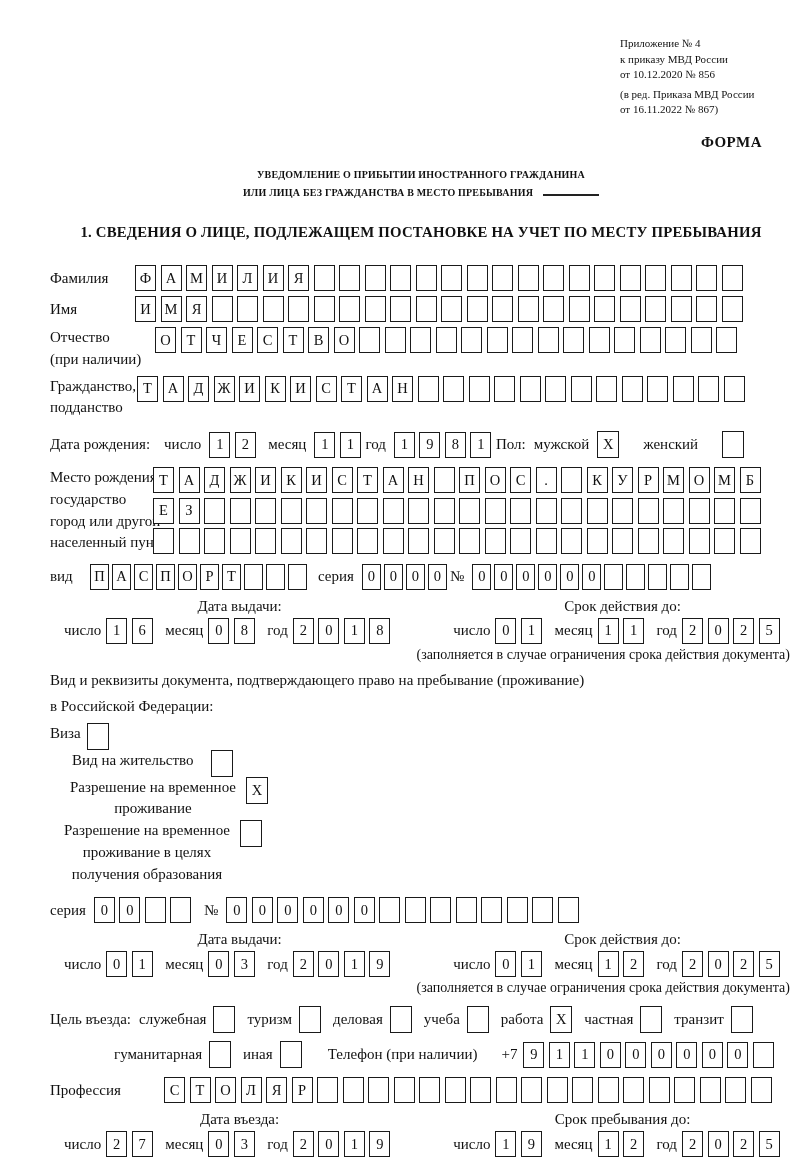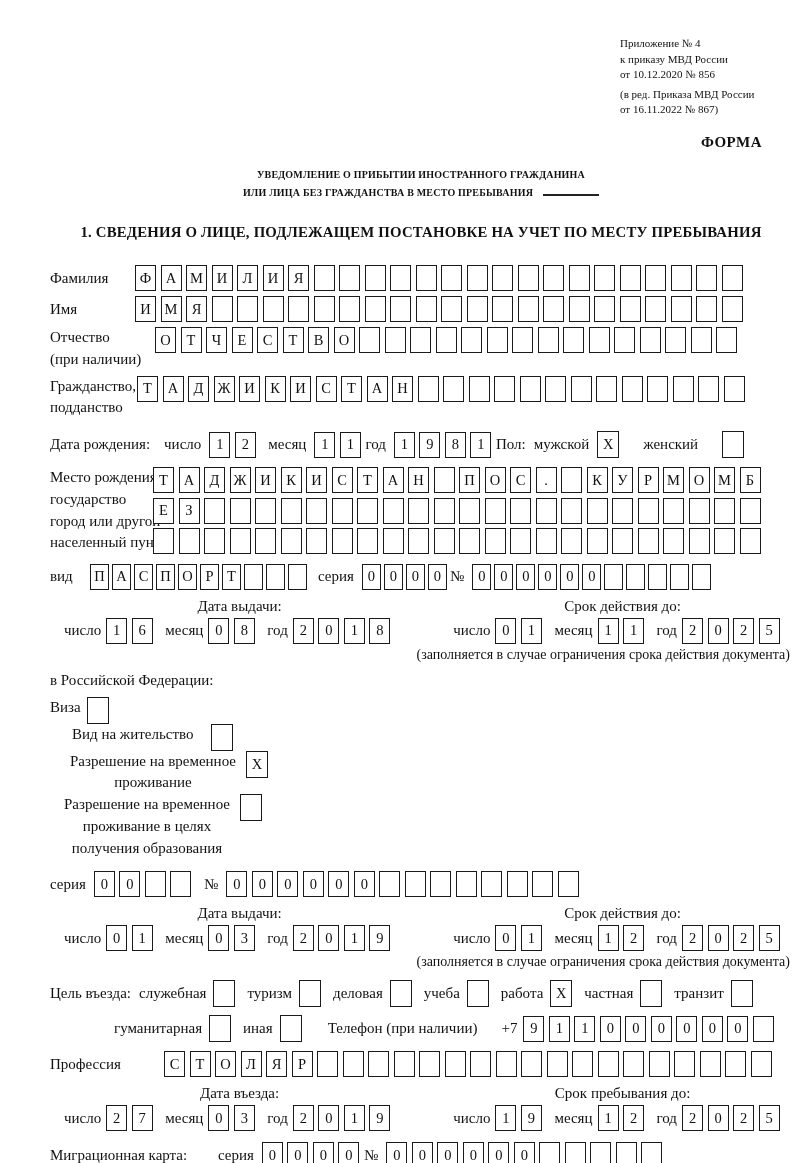--- a/index.html
+++ b/index.html
@@ -417,20 +417,21 @@
             <span class="cell">2</span>
             <span class="cell">0</span>
             <span class="cell">2</span>
             <span class="cell">5</span>
           </span>
       </div>
     </div>
   </div>
   <div class="date-note">(заполняется в случае ограничения срока действия документа)</div>
 
+  <div class="plain">Вид и реквизиты документа, подтверждающего право на пребывание (проживание)</div>
   <div class="plain">в Российской Федерации:</div>
 
   <div class="permits">
     <div class="permit">
       <span class="ptxt">Виза</span>
       <span class="checkbox" style="margin-left:6px;"></span>
     </div>
     <div class="permit" style="margin-left:22px;">
       <span class="ptxt">Вид на жительство</span>
       <span class="checkbox" style="margin-left:18px;"></span>

